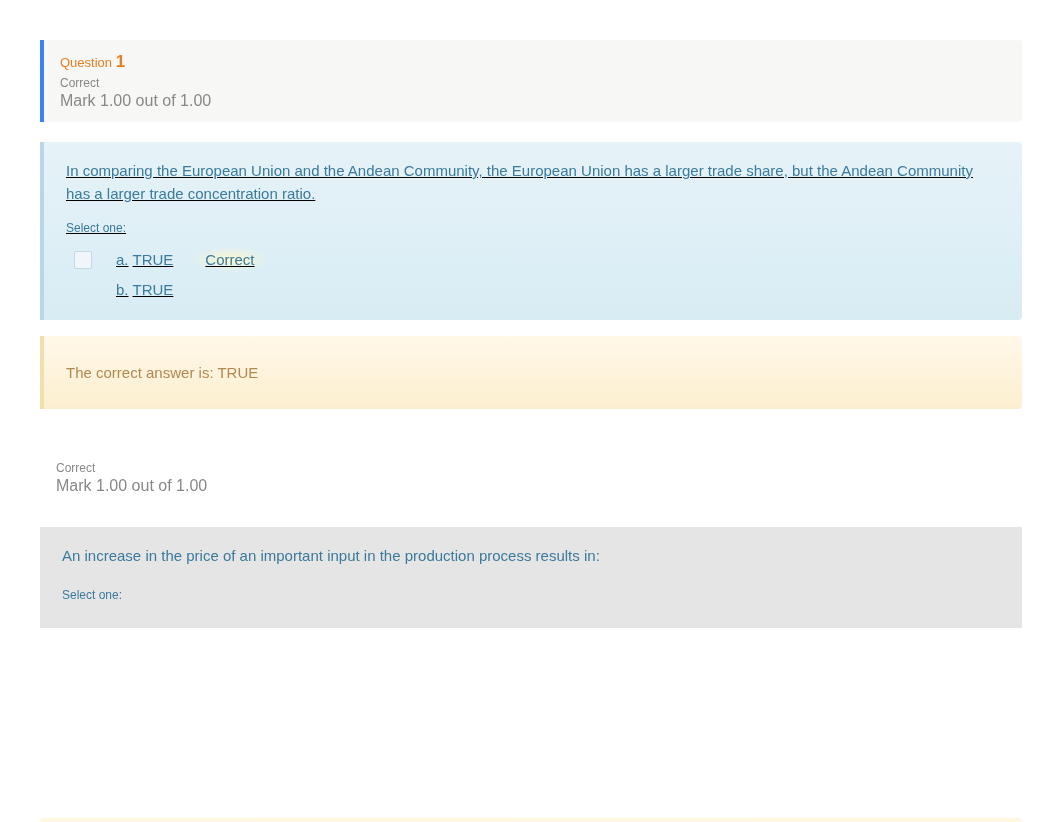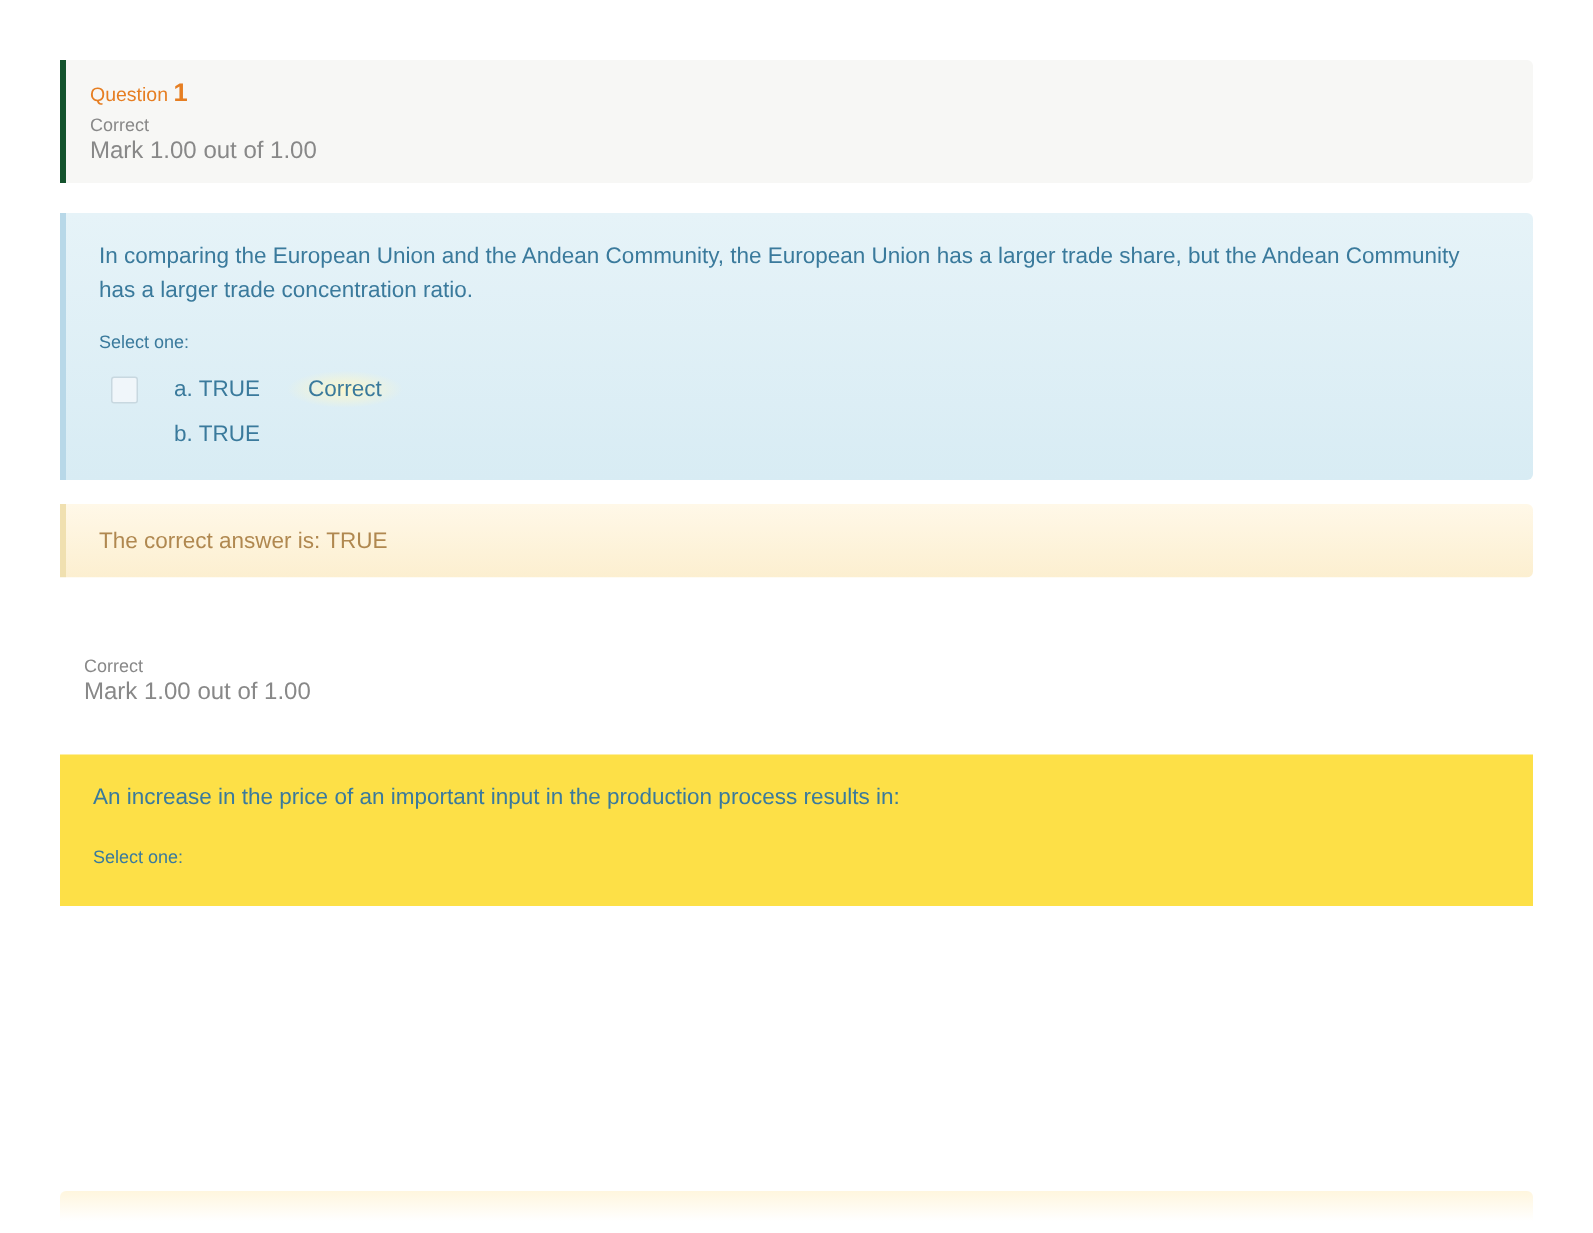--- a/index.html
+++ b/index.html
@@ -14,21 +14,21 @@
       padding: 40px 0;
       width: 1062px;
     }
     
     .question-block {
       margin: 0 40px 40px 40px;
     }
     
     .question-header {
       background: #f7f7f5;
-      border-left: 4px solid #14532d;
+      border-left: 4px solid #3b82f6;
       padding: 12px 16px;
       border-radius: 0 4px 4px 0;
     }
     
     .question-title {
       color: #e67e22;
       font-size: 13px;
       margin-bottom: 4px;
     }
     
@@ -48,24 +48,25 @@
       color: #888;
       font-size: 16px;
     }
     
     .question-body {
       background: linear-gradient(180deg, #e6f3f8 0%, #d8ecf4 100%);
       border-left: 4px solid #b8d8e8;
       padding: 18px 22px;
       margin-top: 20px;
       border-radius: 0 4px 4px 0;
+      text-decoration: underline;
     }
     
     .question-body-plain {
-      background: #fde047;
+      background: #e5e5e5;
       padding: 18px 22px;
       margin-top: 20px;
     }
     
     .question-text {
       color: #3a7a9c;
       font-size: 15px;
       line-height: 1.5;
       margin-bottom: 16px;
     }
@@ -111,21 +112,21 @@
       color: #3a7a9c;
       padding: 4px 14px;
       margin-left: 18px;
       font-size: 15px;
       border-radius: 12px;
     }
     
     .feedback-box {
       background: linear-gradient(180deg, #fff8e8 0%, #fcefd0 100%);
       border-left: 4px solid #f0e0b0;
-      padding: 16px 22px;
+      padding: 28px 22px;
       margin-top: 16px;
       border-radius: 0 4px 4px 0;
     }
     
     .feedback-text {
       color: #b08850;
       font-size: 15px;
     }
     
     .question-header-plain {

